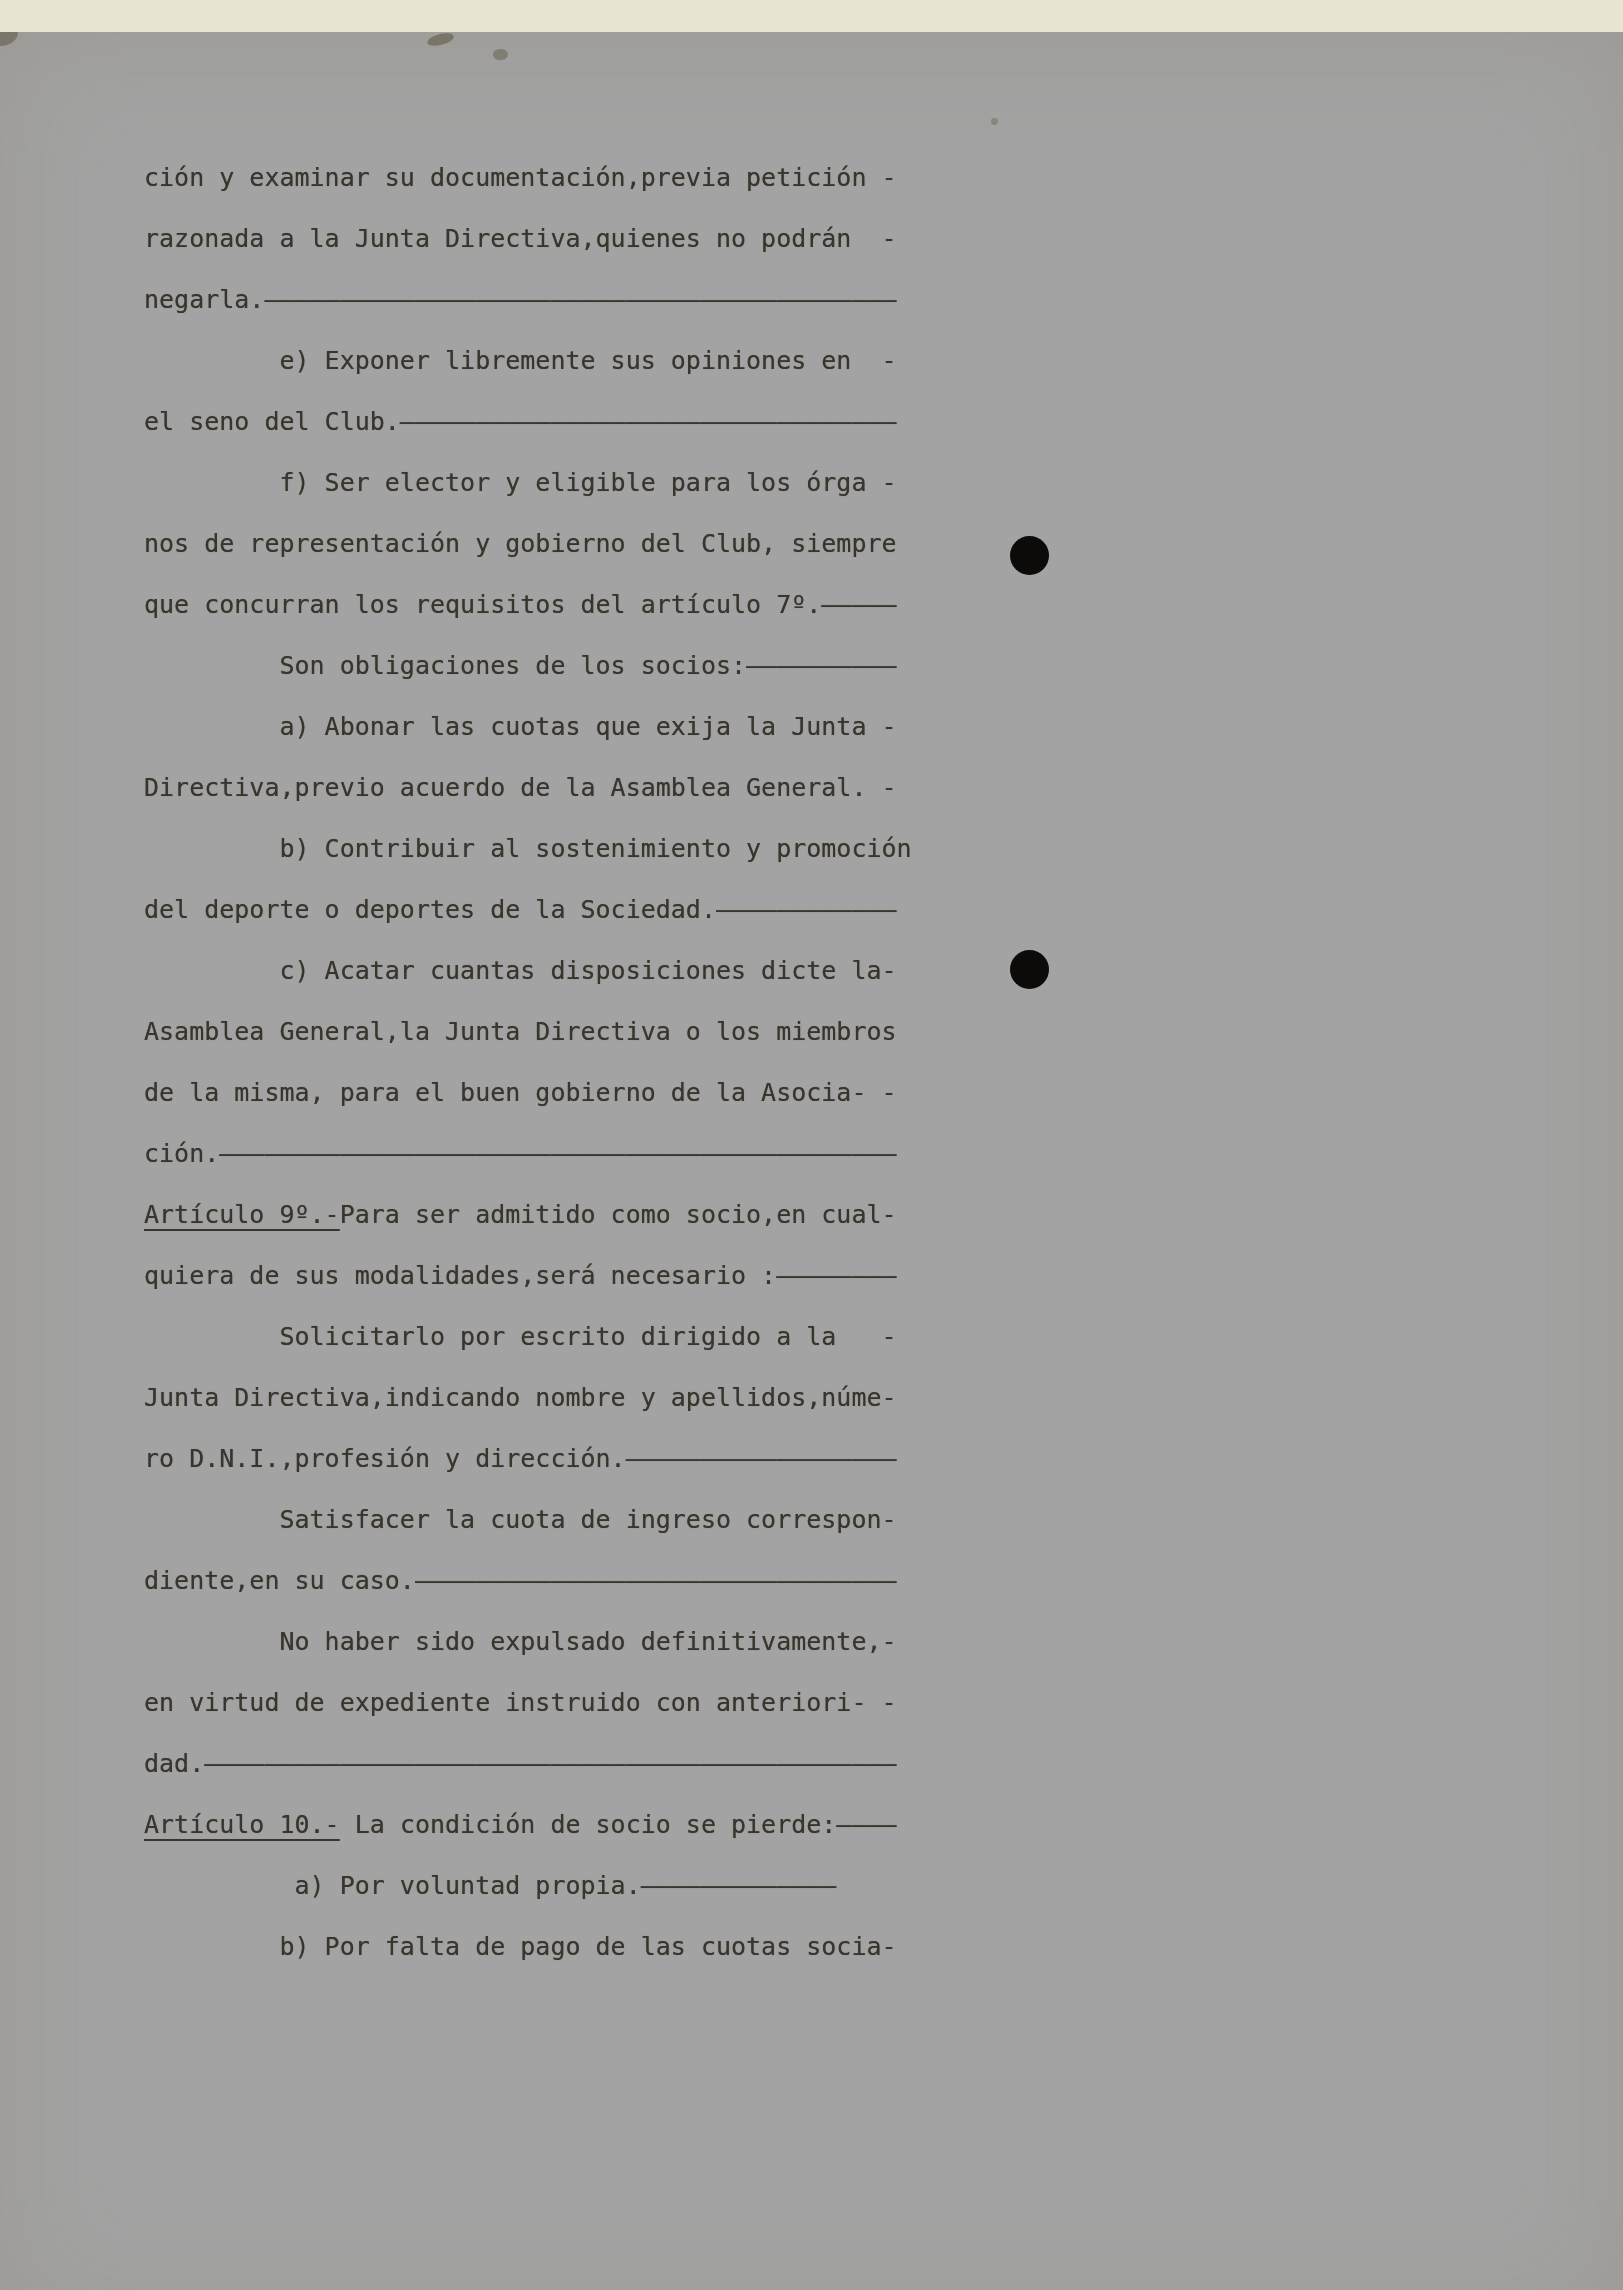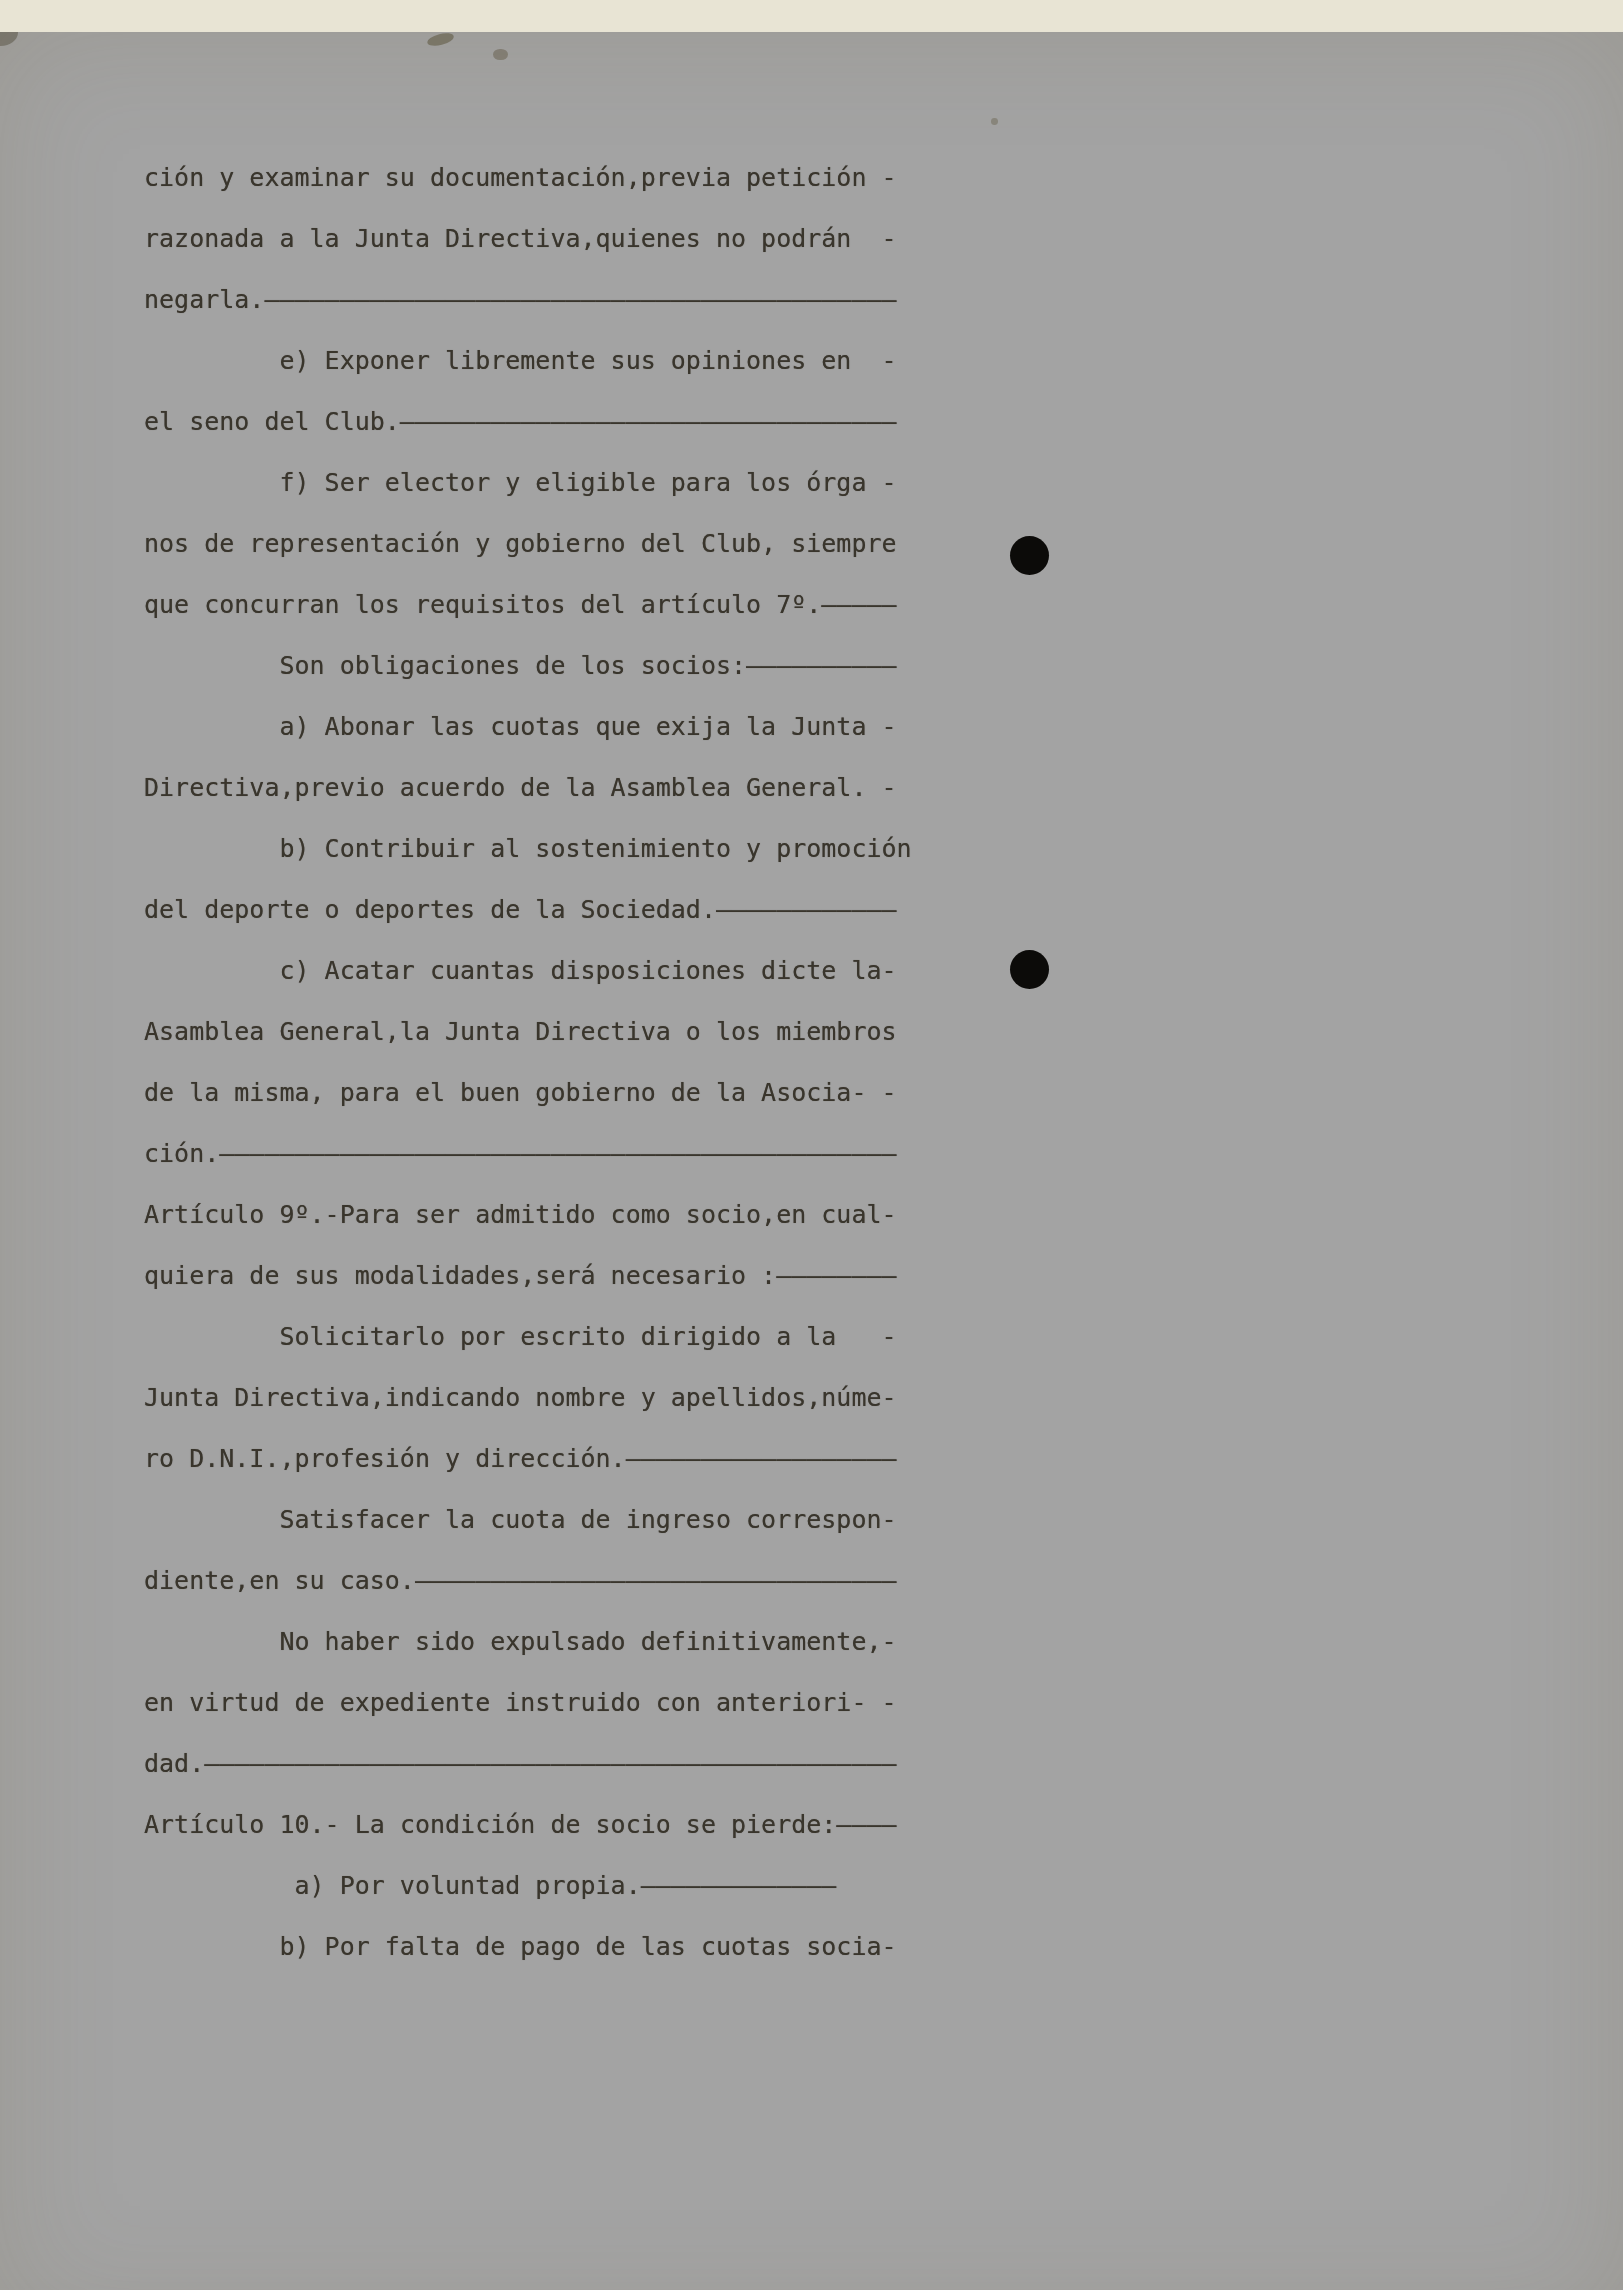--- a/index.html
+++ b/index.html
@@ -22,20 +22,21 @@
     top: 115px;
     font-family: "DejaVu Sans Mono", "Liberation Mono", monospace;
     font-size: 25px;
     line-height: 61px;
     white-space: pre;
     color: #39352c;
     text-shadow: 0 0 0.7px rgba(40,35,25,0.55);
   }
   .line { height: 61px; }
   .underline {
+    text-decoration: underline;
     text-decoration-thickness: 2px;
     text-underline-offset: 5.9px;
   }
   .hole {
     position: absolute;
     width: 39px;
     height: 39px;
     border-radius: 50%;
     background: #0c0b09;
   }

